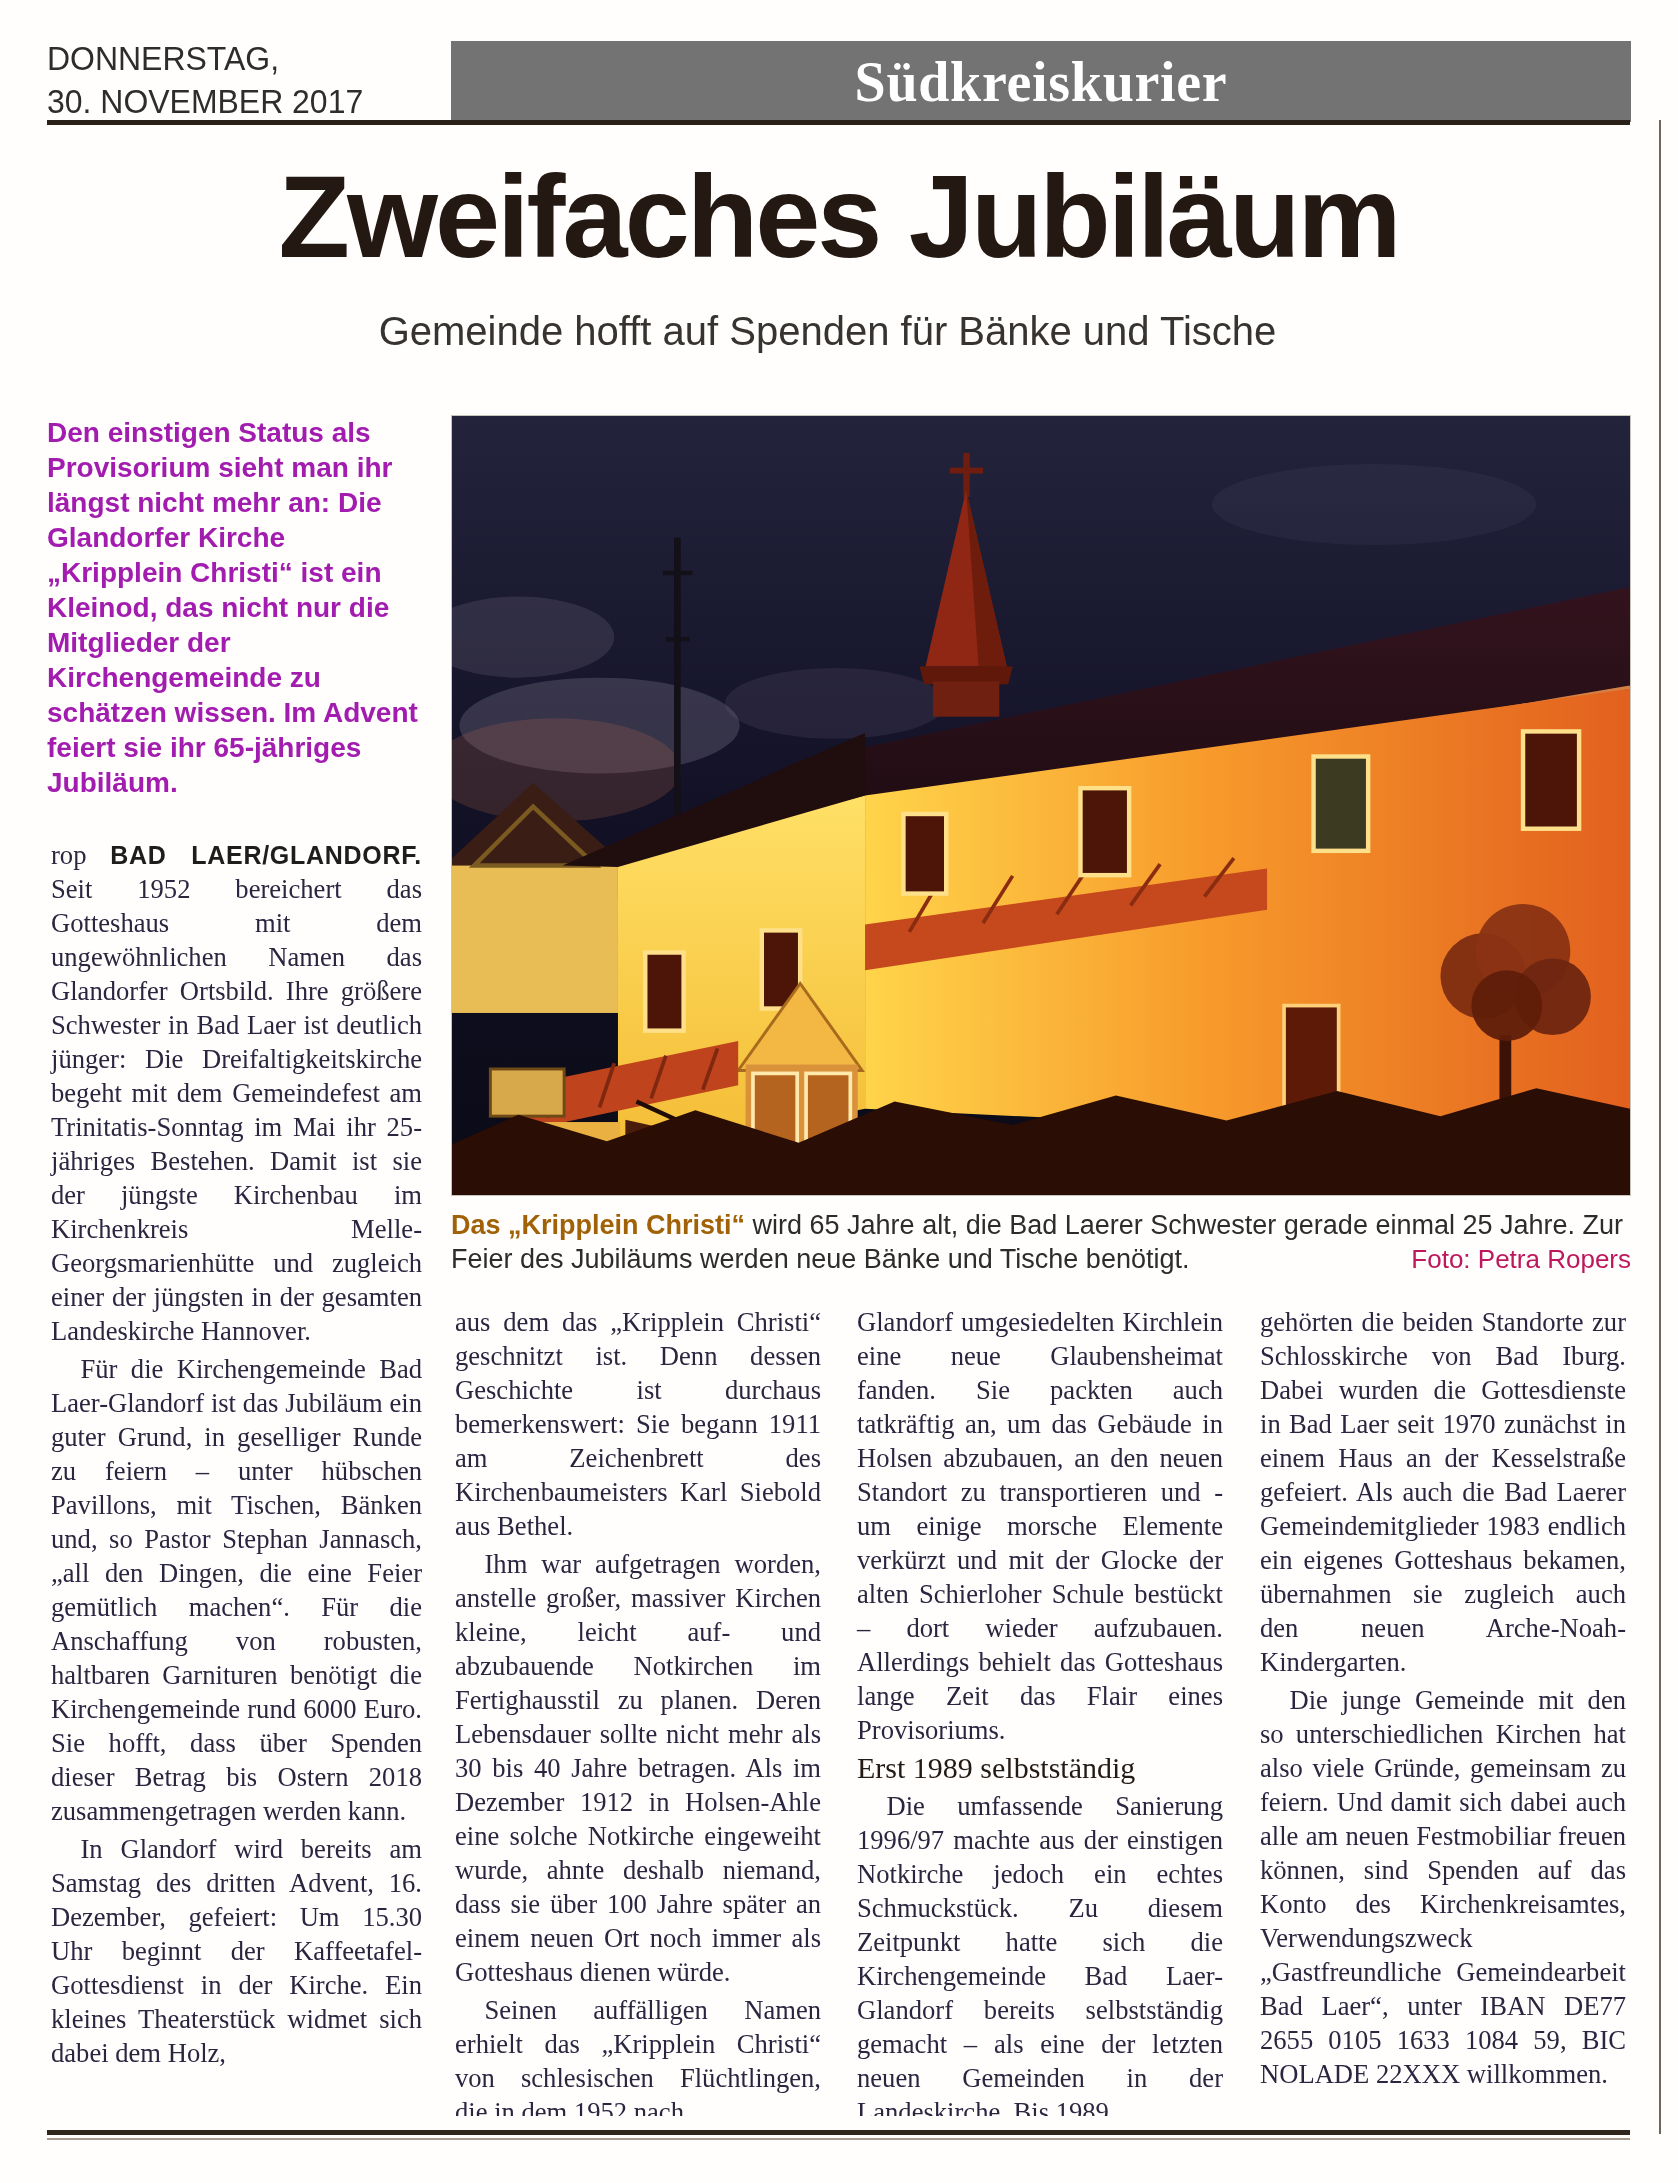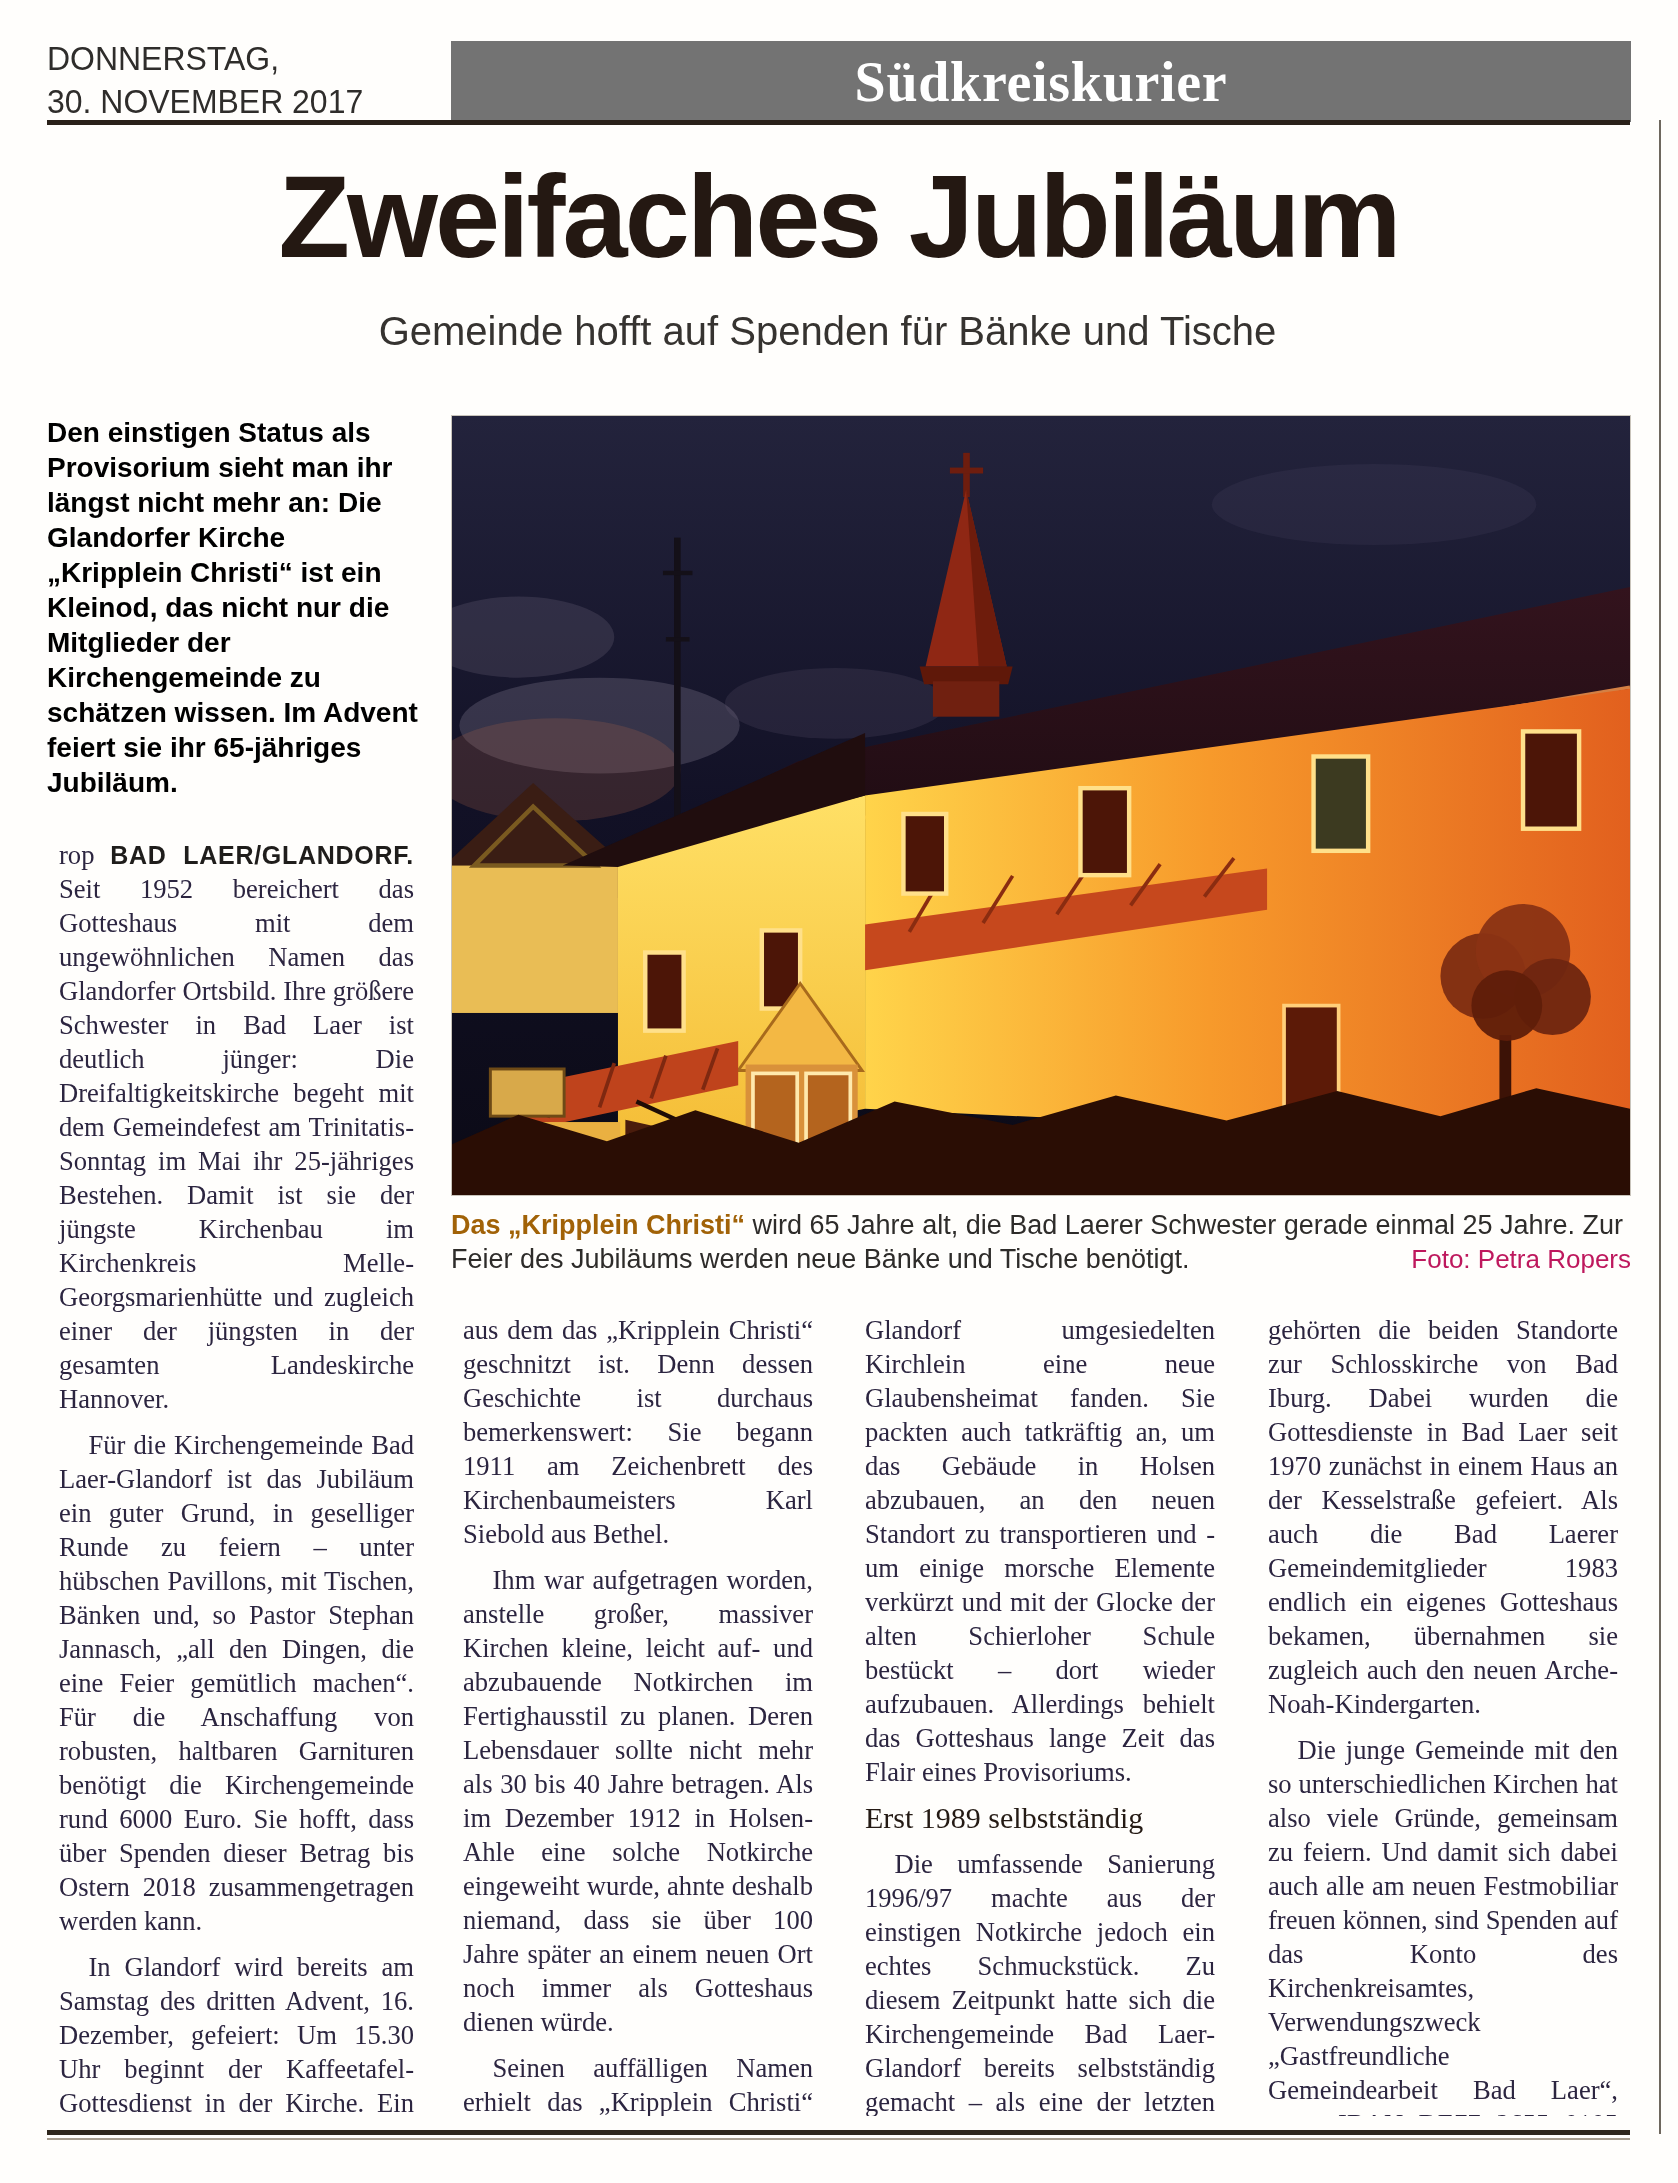--- a/index.html
+++ b/index.html
@@ -18,25 +18,25 @@
   .right-rule{position:absolute;left:1659px;top:120px;width:2.2px;height:2014px;background:#6e675e;}
 
   
   .headline{position:absolute;left:47px;top:154px;width:1583px;text-align:center;
         font-weight:700;font-size:117px;line-height:126px;letter-spacing:-3px;color:#241812;}
   .subtitle{position:absolute;left:36px;top:309px;width:1583px;text-align:center;
         font-size:40px;color:#363330;}
 
   
   .col1{position:absolute;left:47px;top:415px;width:379px;height:1711px;overflow:hidden;}
-  .lead{font-weight:700;font-size:28px;line-height:35px;color:#000000;text-align:left;
+  .lead{font-weight:700;font-size:28px;line-height:35px;color:#a21caf;text-align:left;
         margin:0 0 38px 0;}
   .bodytext{font-family:"Liberation Serif",serif;font-size:26.6px;line-height:34px;
         color:#2c2540;text-align:justify;}
-  .bodytext p{margin:12px;}
+  .bodytext p{margin:4px;}
   .bodytext p.indent{text-indent:29.5px;}
   .byline-loc{font-family:"Liberation Sans",sans-serif;font-weight:700;font-size:25px;
         color:#1f1d1b;letter-spacing:0.7px;}
 
   
   .photo{position:absolute;left:451px;top:415px;width:1180px;height:781px;
         border:0.7px solid #c9c4bb;box-sizing:border-box;background:#12101f;}
   .photo svg{display:block;width:100%;height:100%;}
 
   

